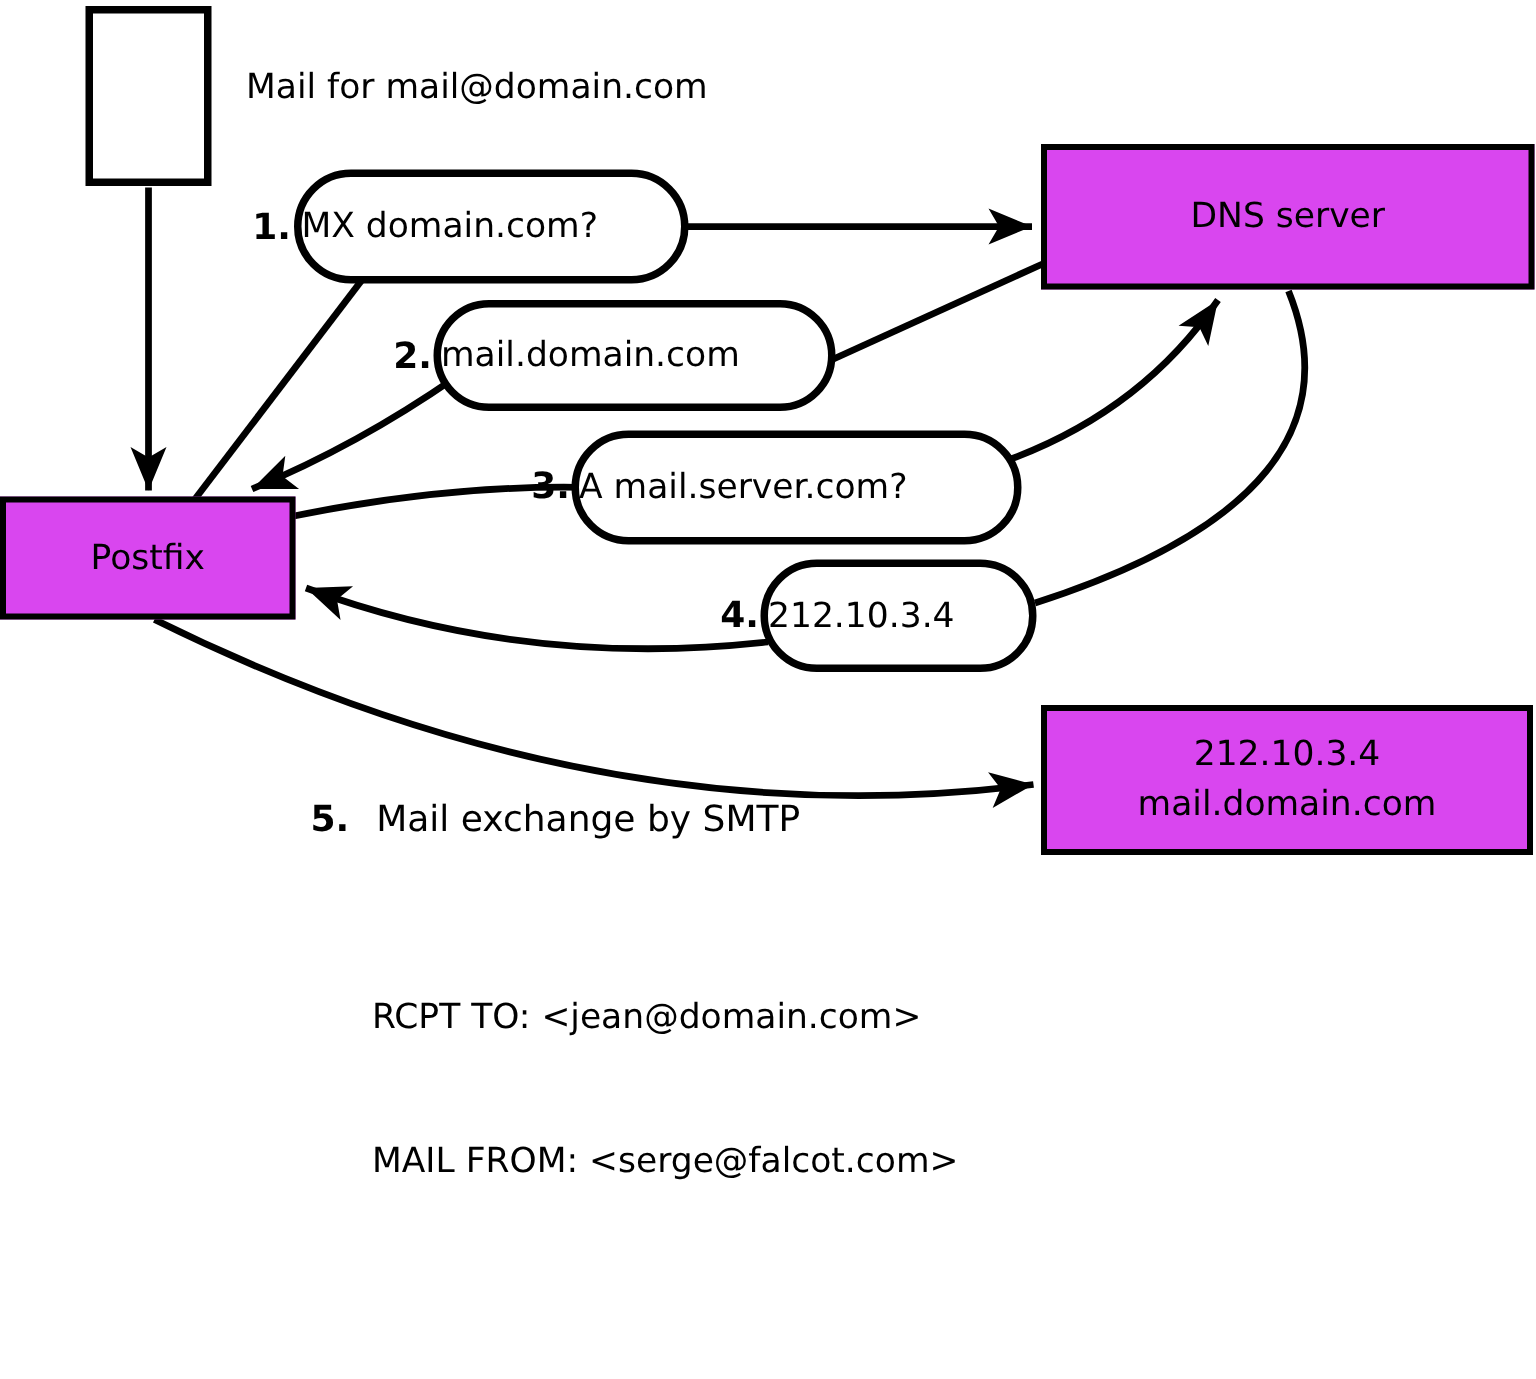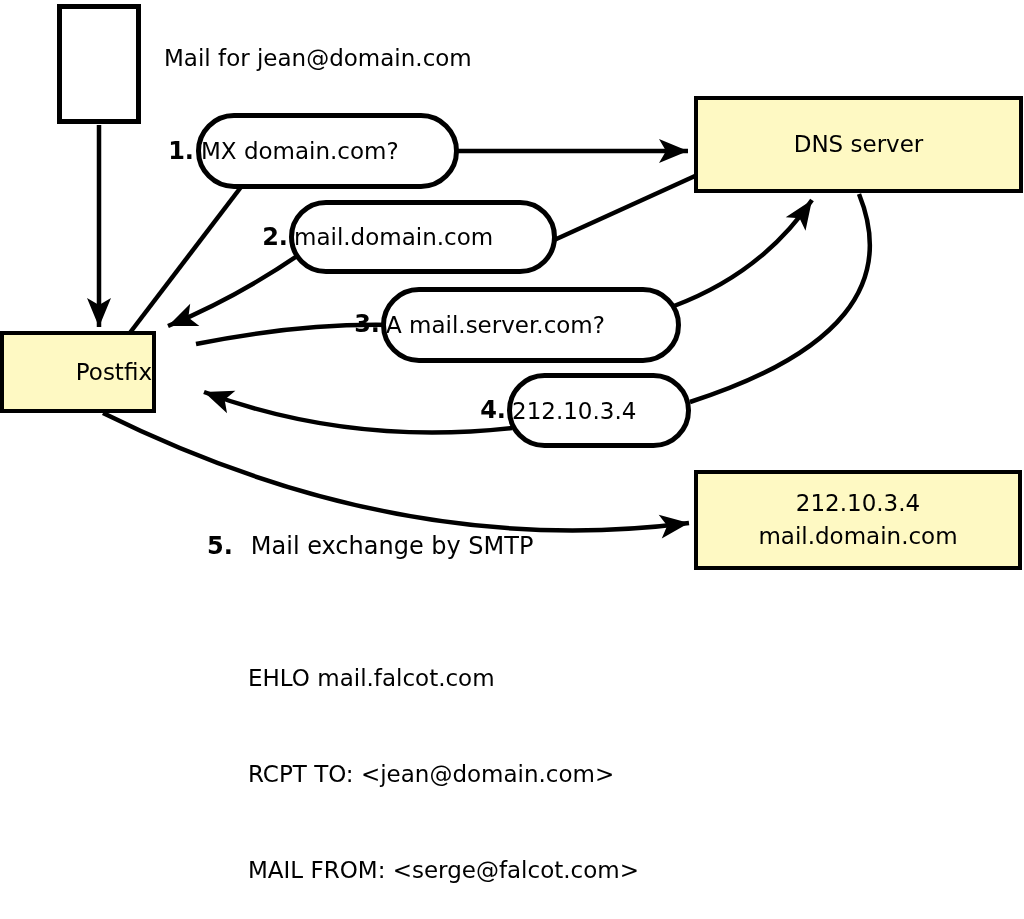--- a/index.html
+++ b/index.html
@@ -3,21 +3,21 @@
 <meta charset="utf-8">
 <style>
   html,body{margin:0;padding:0;background:#ffffff;}
   .canvas{
     position:relative;width:1024px;height:919px;background:#ffffff;
     font-family:"DejaVu Sans",sans-serif;color:#000000;overflow:hidden;
   }
   .canvas svg{position:absolute;left:0;top:0;z-index:1;}
   .abs{position:absolute;box-sizing:border-box;}
   .box{
-    background:#fef9c3;border:4px solid #000000;z-index:2;
+    background:#d946ef;border:4px solid #000000;z-index:2;
     display:flex;align-items:center;justify-content:center;
     text-align:center;font-size:23px;line-height:33px;
   }
   .pill{
     background:#ffffff;border:5px solid #000000;border-radius:45px;z-index:2;
     display:flex;align-items:center;justify-content:flex-start;font-size:23px;
   }
   .num{
     z-index:3;font-weight:bold;font-size:24px;text-align:right;line-height:30px;
   }
@@ -49,21 +49,21 @@
       <path d="M 196 344 Q 300 323 392 325"></path>
       <path d="M 674 306 Q 762 273 812 200" marker-end="url(#arrow)"></path>
       <path d="M 859 194 Q 914 330 690 402"></path>
       <path d="M 512 428 Q 350 446 204 392" marker-end="url(#arrow)"></path>
       <path d="M 103 413 Q 400 560 689 523" marker-end="url(#arrow)"></path>
     </g>
   </svg>
 
   <div class="abs envelope" style="left:57px;top:4px;width:84px;height:120px;"></div>
 
-  <div class="abs title" style="left:164px;top:43px;">Mail for jean@domain.com</div>
+  <div class="abs title" style="left:164px;top:43px;">Mail for mail@domain.com</div>
 
   <div class="abs num" style="left:144px;top:136px;width:50px;">1.</div>
   <div class="abs pill" style="left:196px;top:113px;width:263px;height:76px;">
     <span>MX domain.com?</span>
   </div>
 
   <div class="abs num" style="left:238px;top:222px;width:50px;">2.</div>
   <div class="abs pill" style="left:289px;top:200px;width:268px;height:74px;">
     <span>mail.domain.com</span>
   </div>
@@ -71,42 +71,41 @@
   <div class="abs num" style="left:330px;top:309px;width:50px;">3.</div>
   <div class="abs pill" style="left:381px;top:287px;width:300px;height:76px;">
     <span>A mail.server.com?</span>
   </div>
 
   <div class="abs num" style="left:456px;top:395px;width:50px;">4.</div>
   <div class="abs pill" style="left:507px;top:373px;width:184px;height:75px;">
     <span>212.10.3.4</span>
   </div>
 
-  <div class="abs box" style="left:0px;top:331px;width:156px;height:82px;justify-content:flex-end;">
+  <div class="abs box" style="left:0px;top:331px;width:197px;height:82px;">
     <span>Postfix</span>
   </div>
 
   <div class="abs box" style="left:694px;top:96px;width:329px;height:97px;">
     <span>DNS server</span>
   </div>
 
   <div class="abs box" style="left:694px;top:470px;width:328px;height:100px;">
     <div>
       <div>212.10.3.4</div>
       <div>mail.domain.com</div>
     </div>
   </div>
 
   <div class="abs step5" style="left:207px;top:532px;">
     <span class="n">5.</span>
     <span class="t">Mail exchange by SMTP</span>
   </div>
 
   <div class="abs smtp" style="left:248px;top:598px;">
-    <div>EHLO mail.falcot.com</div>
     <div>RCPT TO: &lt;jean@domain.com&gt;</div>
     <div>MAIL FROM: &lt;serge@falcot.com&gt;</div>
     
     
     
     
     
     
     
   </div>

